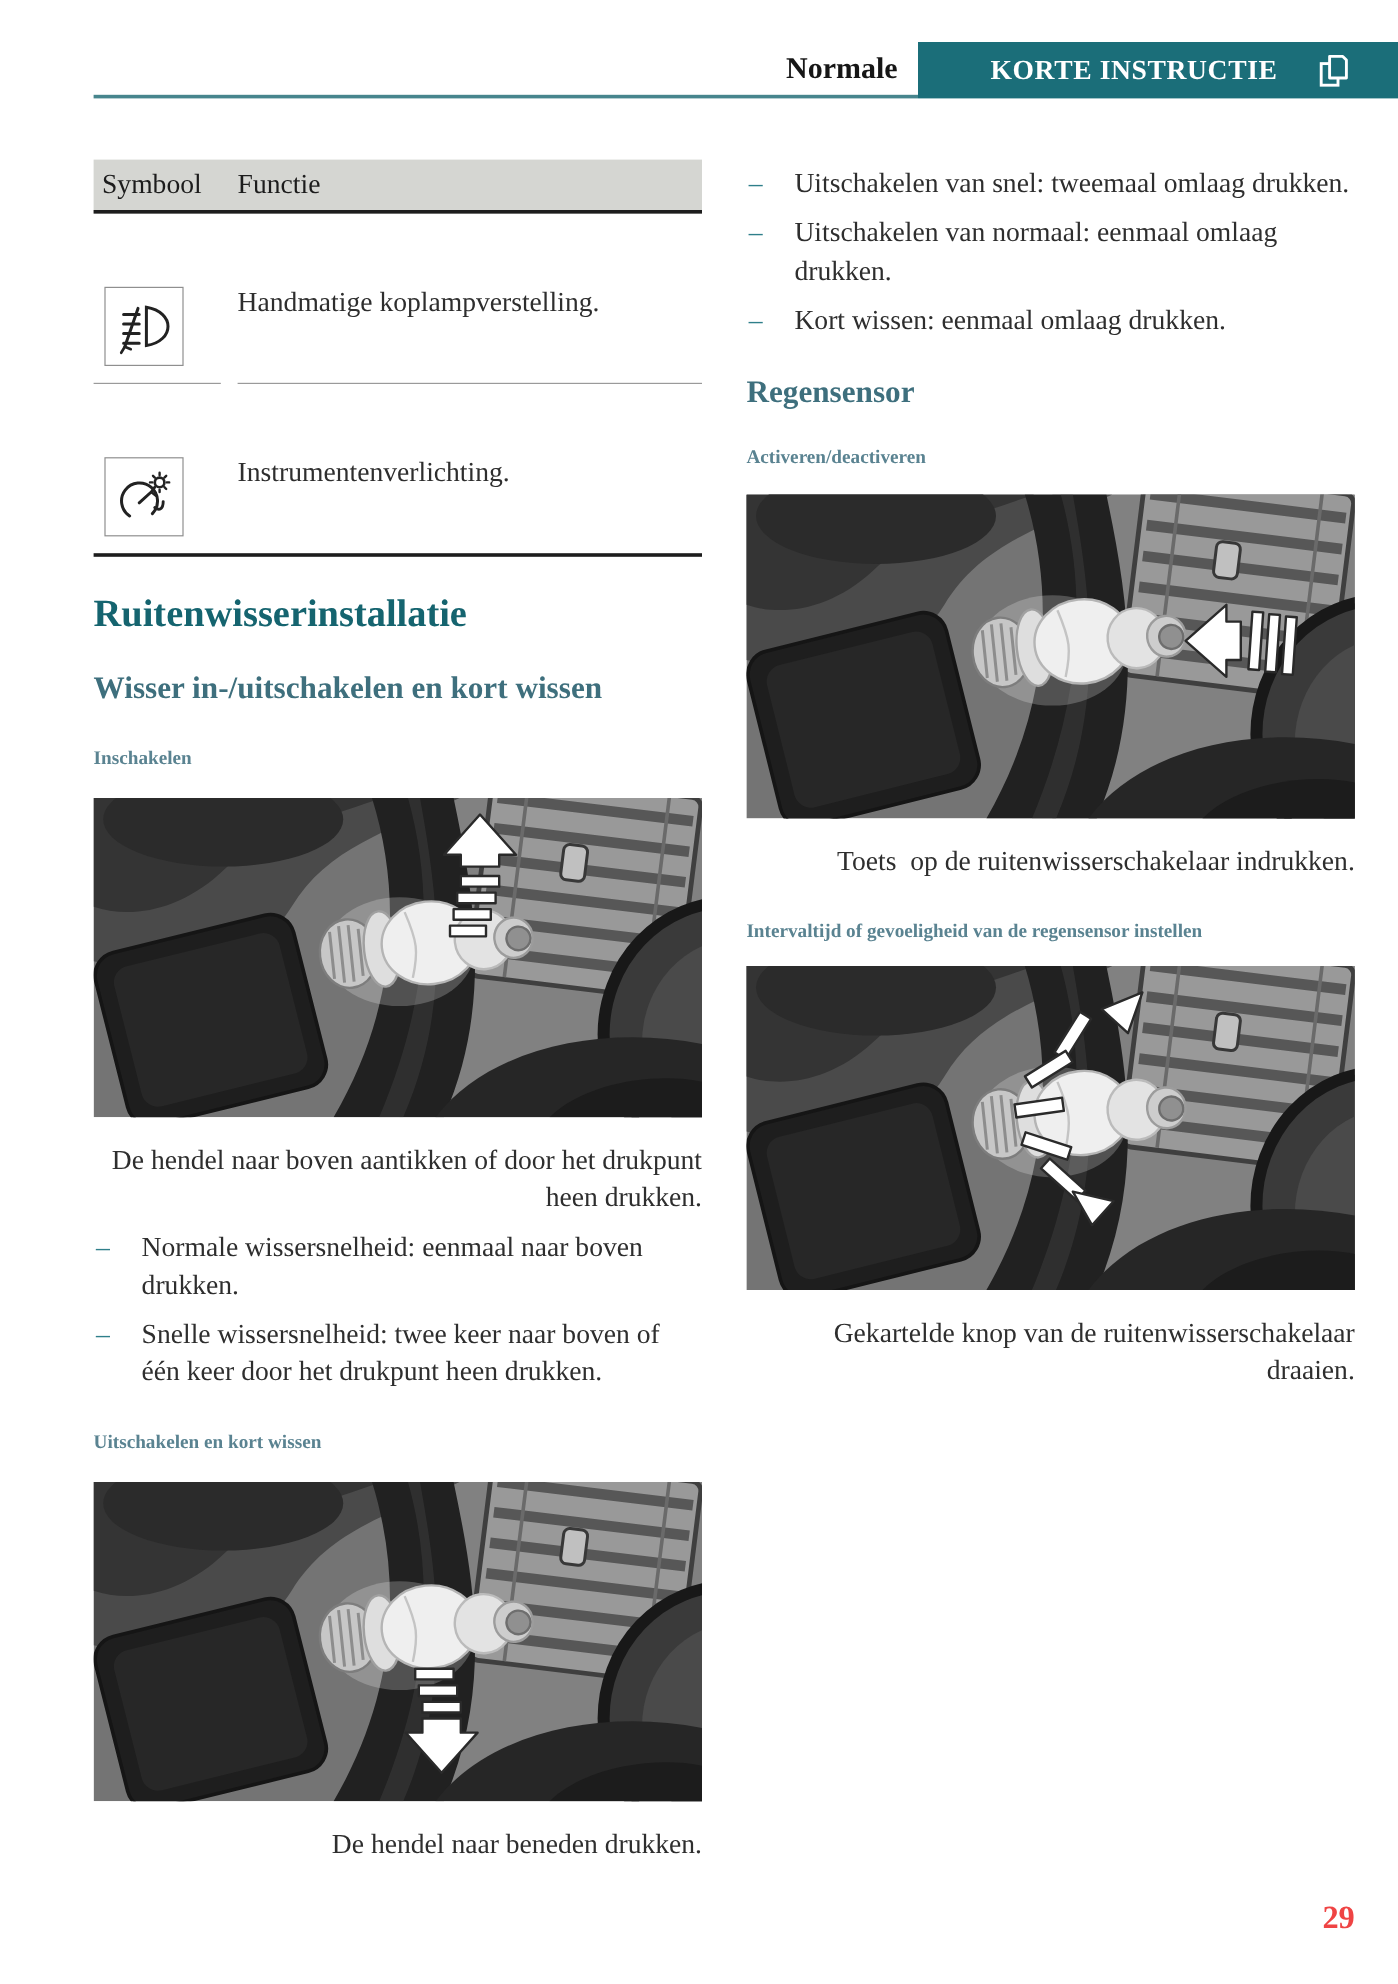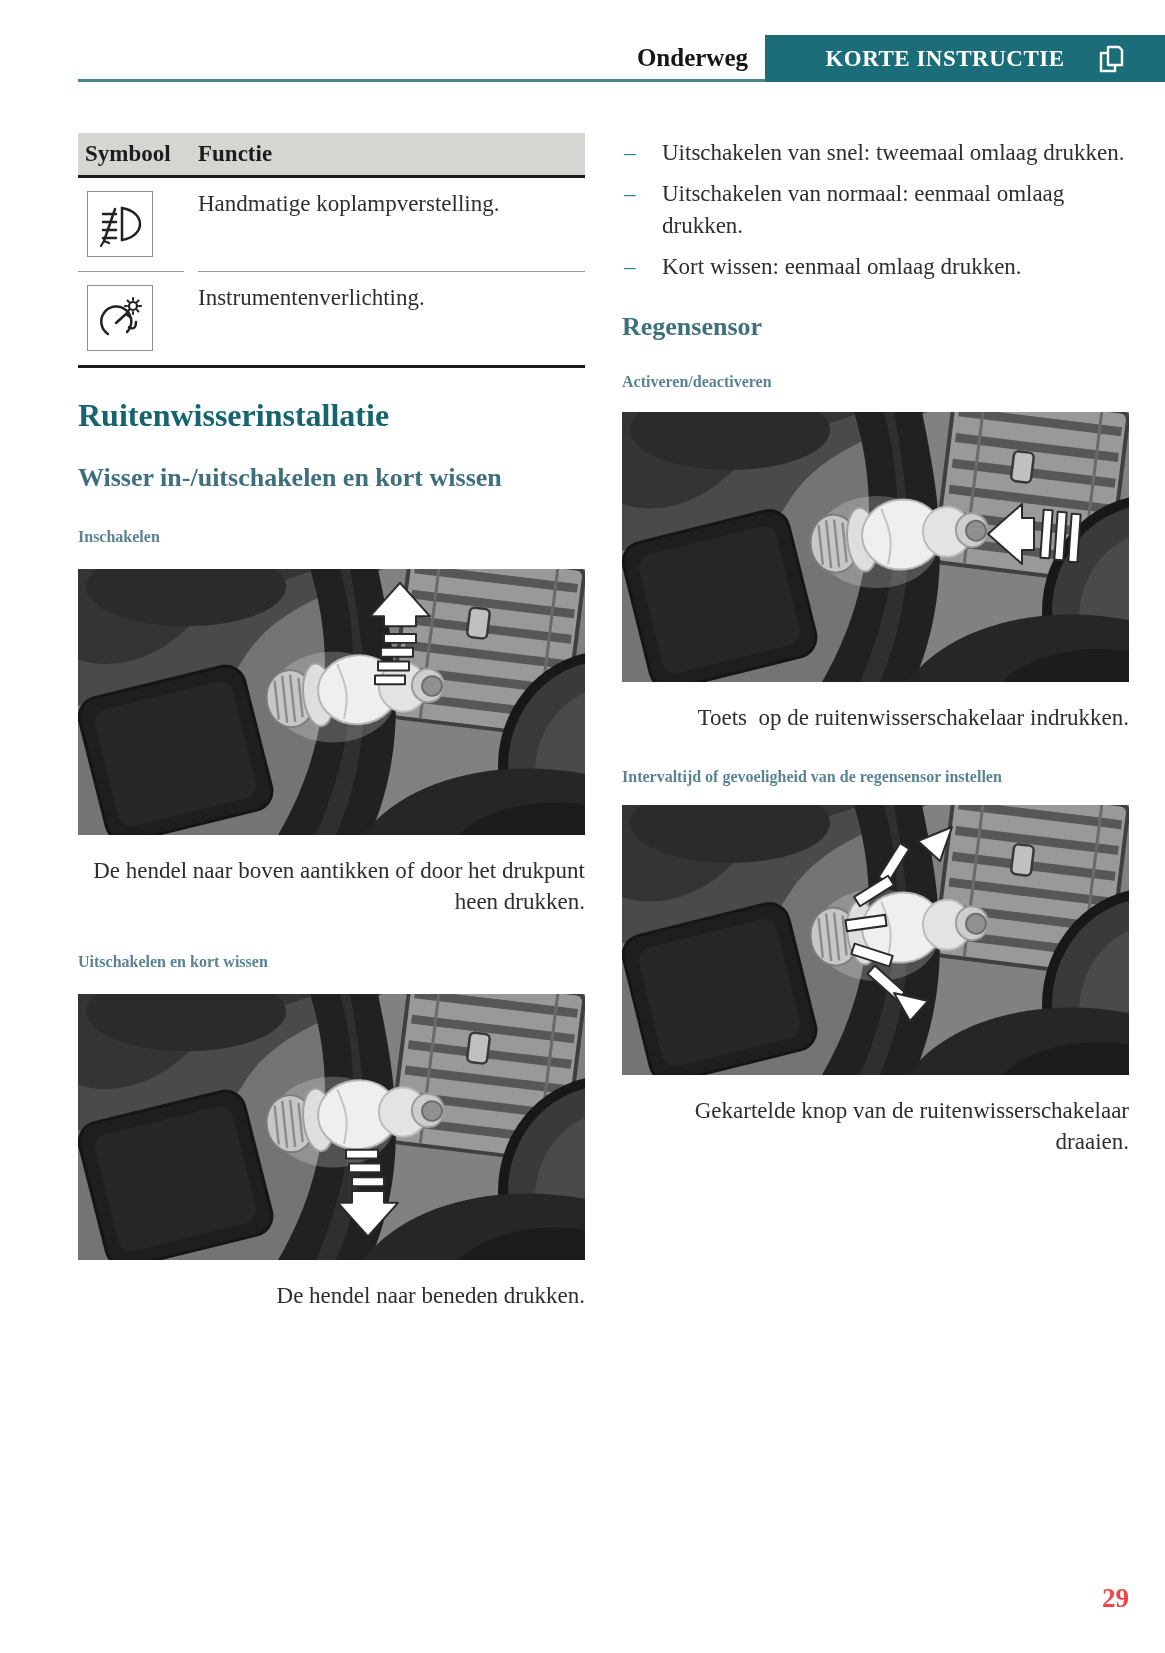--- a/index.html
+++ b/index.html
@@ -34,24 +34,24 @@
     position:absolute;left:78px;top:79px;width:687px;height:3px;background:var(--rule-teal);
   }
   
   .col{position:absolute;top:133px;width:507px;}
   .col-left{left:78px;}
   .col-right{left:622px;}
   
   .symtable{width:507px;border-bottom:3px solid #1d1d1d;}
   .symtable-header{
     background:var(--table-header-bg);height:42px;display:flex;align-items:center;
-    font-weight:bold;font-size:23px;color:#1c1c1c;border-bottom:3px solid #1d1d1d;
+    font-weight:normal;font-size:23px;color:#1c1c1c;border-bottom:3px solid #1d1d1d;
   }
   .symtable-header .hc1{padding-left:7px;width:113px;}
-  .trow{display:flex;}
+  .trow{display:flex;margin-top:48px;}
   .td-sym{width:106px;margin-right:14px;padding:13px 0 14px 9px;box-sizing:border-box;}
   .td-fn{flex:1;padding:13px 0 14px 0;font-size:23px;}
   .trow.with-sep .td-sym,.trow.with-sep .td-fn{border-bottom:1px solid #9a9a9a;}
   .iconbox{
     width:64px;height:64px;border:1px solid #8f8f8f;background:#fff;
     display:flex;align-items:center;justify-content:center;
   }
   
   h2.section{margin:30px 0 0;font-size:32px;line-height:1.1;color:var(--heading-teal);font-weight:bold;}
   h3.sub{margin:30px 0 0;font-size:26px;line-height:1.15;color:var(--subheading-teal);font-weight:bold;}
@@ -160,21 +160,21 @@
       <g transform="translate(264 178) rotate(42)">
           <rect x="-20" y="-5.5" width="40" height="11"></rect>
         </g>
       <polygon points="288,216 272,188 306,196"></polygon>
     </g>
   </defs>
 </svg>
 
 <div class="page">
 
-  <div class="onderweg">Onderweg</div>
+  <div class="onderweg">Normale</div>
   <div class="banner">
     <span>KORTE INSTRUCTIE</span>
     <span>
       <svg width="26" height="30" viewBox="0 0 26 30">
         <rect x="2" y="9" width="14" height="18" fill="none" stroke="#ffffff" stroke-width="2.4"></rect>
         <path d="M9,3 H20 L23,6 V21 H9 Z" fill="#1b6e79" stroke="#ffffff" stroke-width="2.4" stroke-linejoin="round"></path>
       </svg>
     </span>
   </div>
   <div class="header-rule"></div>
@@ -222,20 +222,24 @@
 
     <div class="figure">
       <svg viewBox="0 0 507 270" preserveAspectRatio="none">
         <use href="#dash-scene"></use>
           <use href="#arrow-up"></use>
       </svg>
     </div>
 
     <p class="body">De hendel naar boven aantikken of door het drukpunt heen drukken.</p>
 
+    <ul class="dashlist">
+      <li>Normale wissersnelheid: eenmaal naar boven drukken.</li>
+      <li>Snelle wissersnelheid: twee keer naar boven of één keer door het drukpunt heen drukken.</li>
+    </ul>
 
     <h4 class="minor mt-big">Uitschakelen en kort wissen</h4>
 
     <div class="figure">
       <svg viewBox="0 0 507 270" preserveAspectRatio="none">
         <use href="#dash-scene"></use>
           <use href="#arrow-down"></use>
       </svg>
     </div>
 

